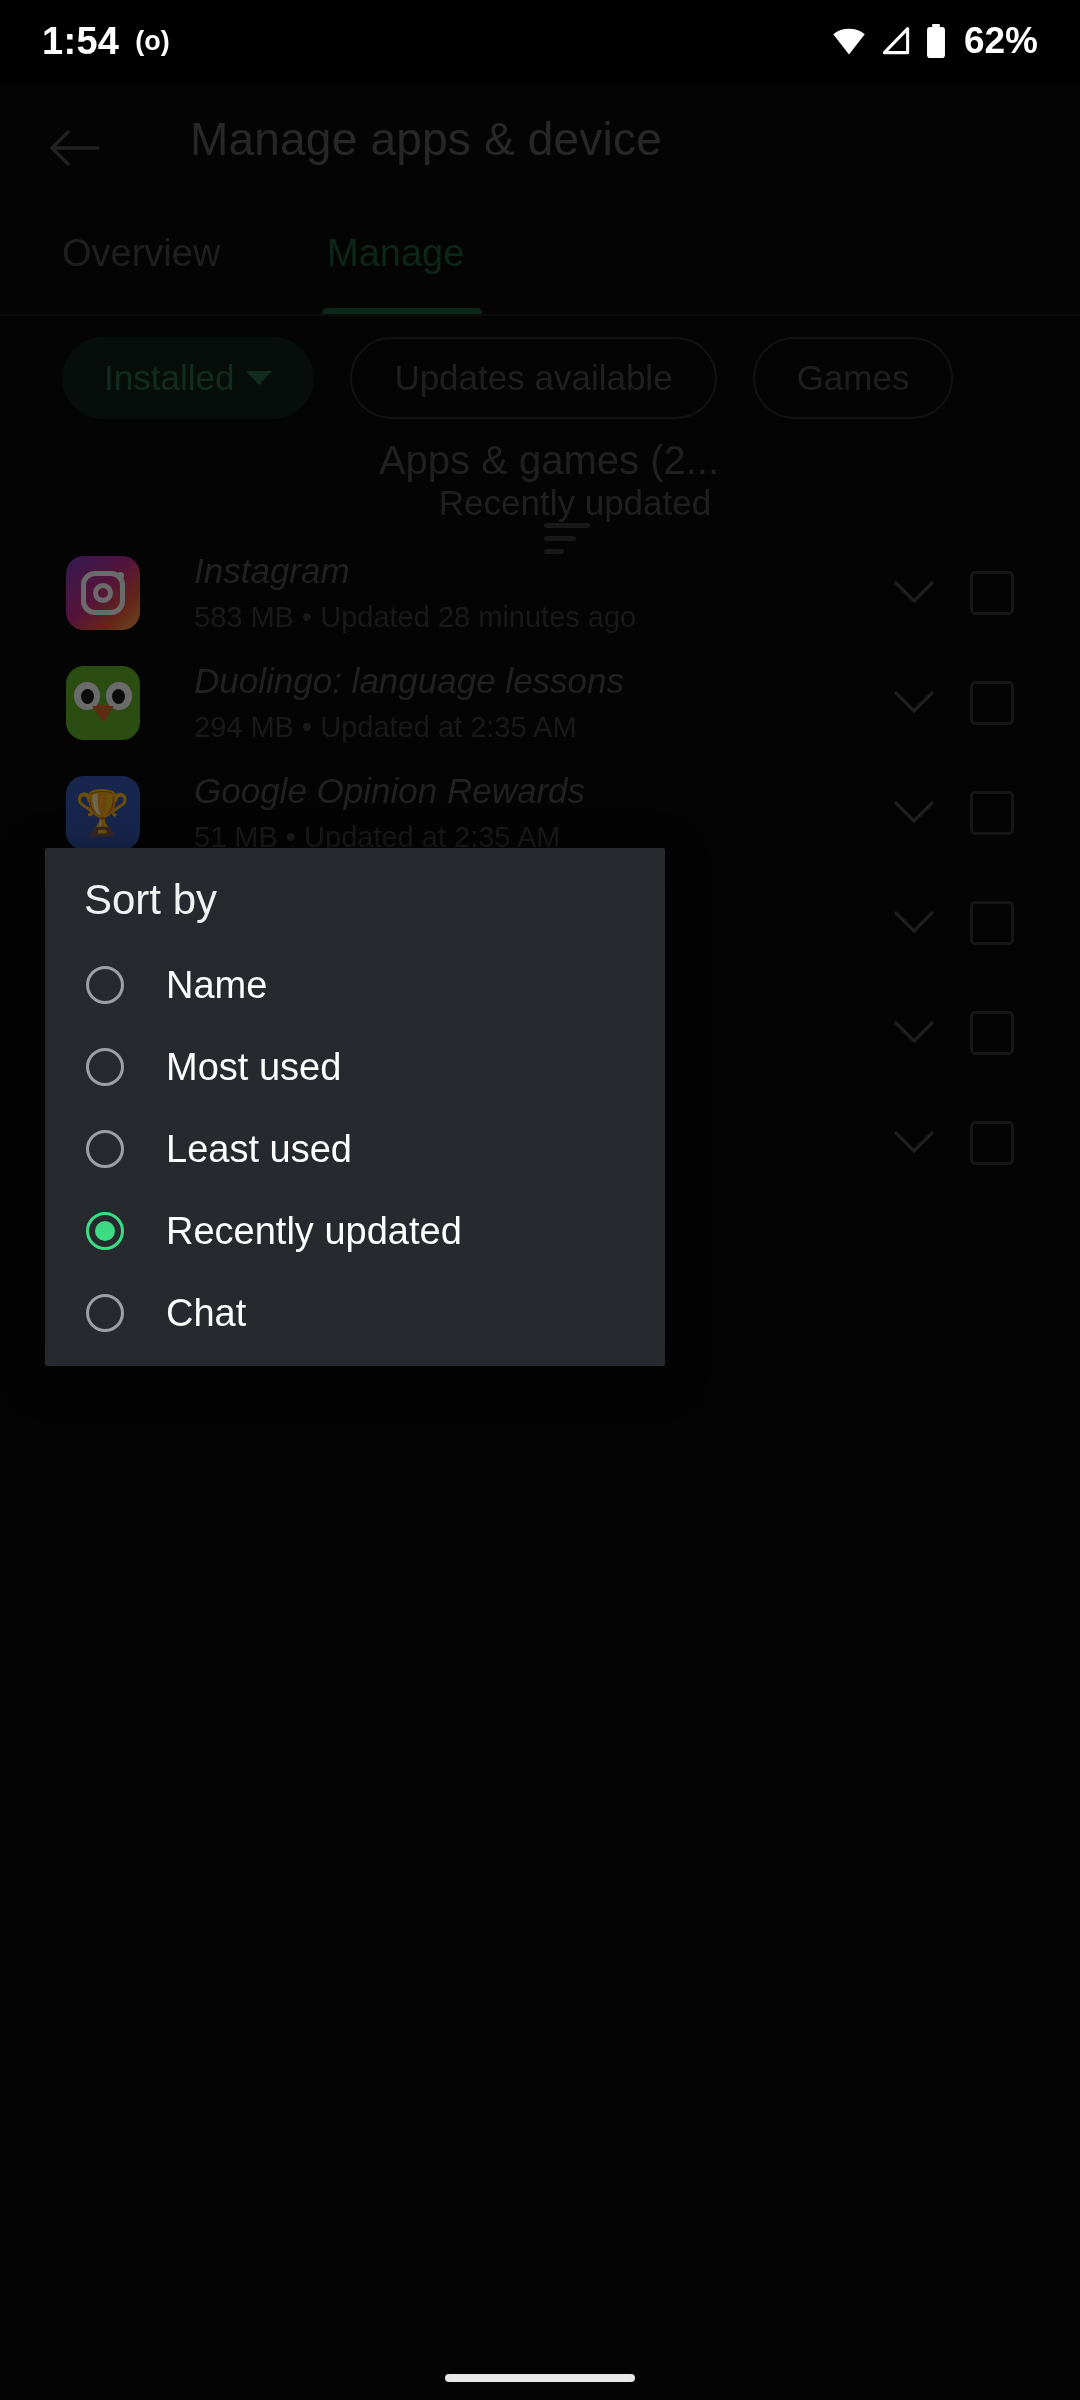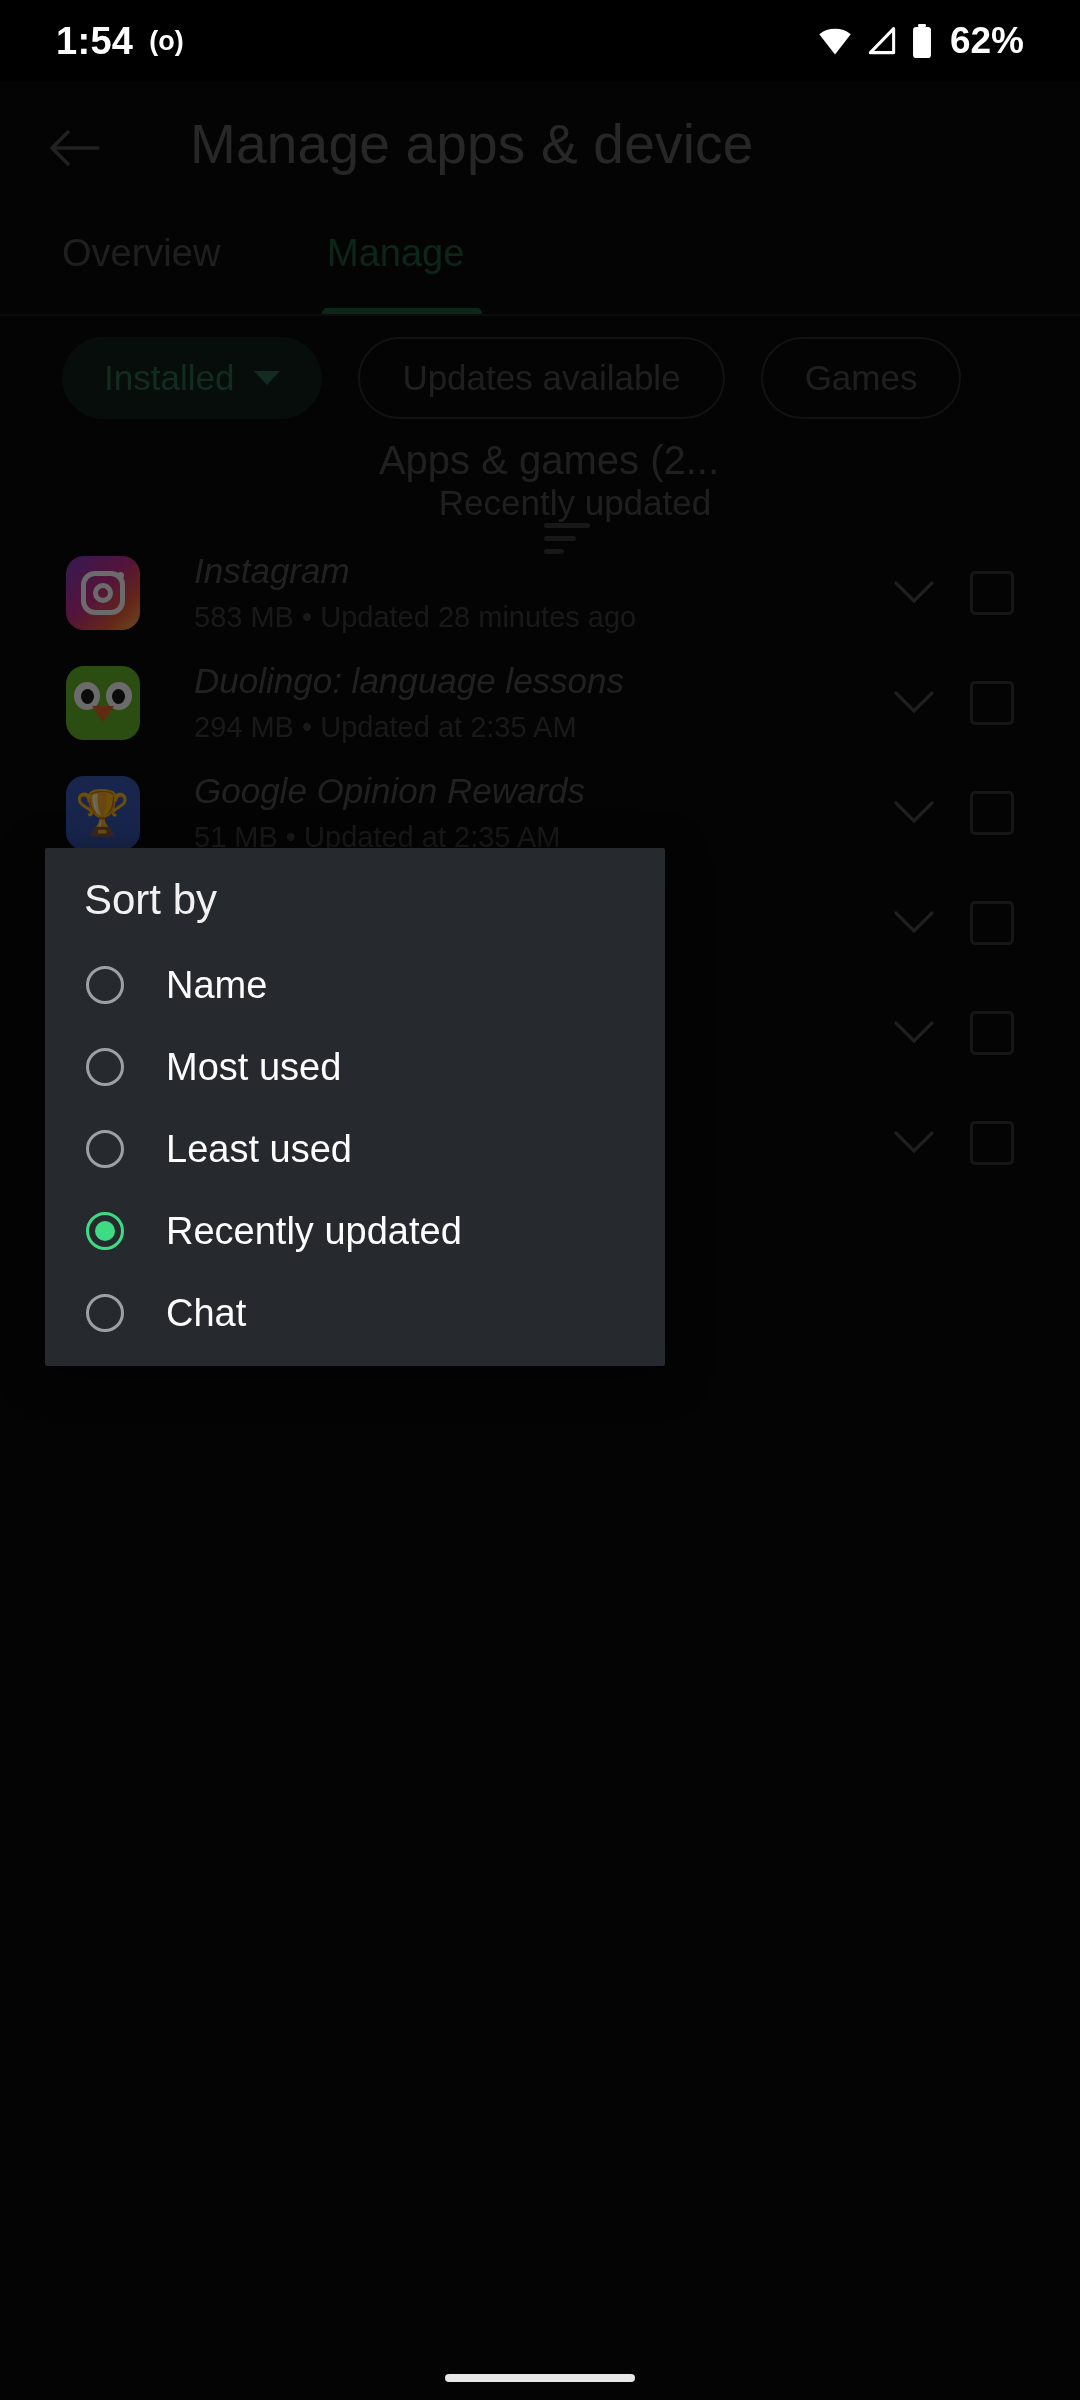--- a/index.html
+++ b/index.html
@@ -13,21 +13,21 @@
     position: relative;
     width: 1080px; height: 2400px;
     background: #0a0a0a;
     overflow: hidden;
   }
 
   
   #status-bar {
     position: absolute; top: 0; left: 0; width: 1080px; height: 82px;
     display: flex; align-items: center; justify-content: space-between;
-    padding: 0 56px; z-index: 5;
+    padding: 0 42px; z-index: 5;
     background: #000;
   }
   .sb-left { display: flex; align-items: center; gap: 16px; }
   .sb-time { color: #fff; font-size: 38px; font-weight: 700; letter-spacing: .3px; }
   .sb-alarm { color: #fff; font-size: 27px; font-weight: 700; }
   .sb-right { display: flex; align-items: center; gap: 13px; }
   .sb-battpct { color: #fff; font-size: 37px; font-weight: 700; margin-left: 4px; }
 
   
   #page {
@@ -36,21 +36,21 @@
   }
 
   
   #app-bar { position: relative; height: 130px; }
   #back-btn {
     position: absolute; left: 44px; top: 36px;
     width: 60px; height: 60px; display: flex; align-items: center; justify-content: center;
   }
   #page-title {
     position: absolute; left: 190px; top: 30px;
-    font-size: 55px; color: #5e5e5e; letter-spacing: .2px; white-space: nowrap;
+    font-size: 46px; color: #5e5e5e; letter-spacing: .2px; white-space: nowrap;
   }
 
   
   #tabs { position: relative; height: 106px; }
   .tab {
     position: absolute; top: 20px; font-size: 38px; white-space: nowrap;
   }
   #tab-overview { left: 62px; color: #4a4a4a; }
   #tab-manage   { left: 327px; color: #1d5c3e; }
   #tab-indicator {
@@ -58,21 +58,21 @@
     background: #1d5c3e; border-radius: 5px 5px 0 0;
   }
   #tabs-divider {
     position: absolute; left: 0; top: 102px; width: 1080px; height: 2px;
     background: #1d1d1d;
   }
 
   
   #chips { position: relative; height: 120px; padding-left: 62px; display: flex; align-items: center; gap: 36px; }
   .chip {
-    height: 82px; border-radius: 44px; display: flex; align-items: center; gap: 20px;
+    height: 82px; border-radius: 44px; display: flex; align-items: center; gap: 12px;
     padding: 0 42px; font-size: 35px; white-space: nowrap;
   }
   .chip.filled { background: #0f2119; color: #2d6b4c; }
   .chip.outlined { border: 2px solid #2b2b2b; color: #4a4a4a; }
   .caret {
     width: 0; height: 0; border-left: 13px solid transparent; border-right: 13px solid transparent;
     border-top: 14px solid #2d6b4c;
   }
 
   

